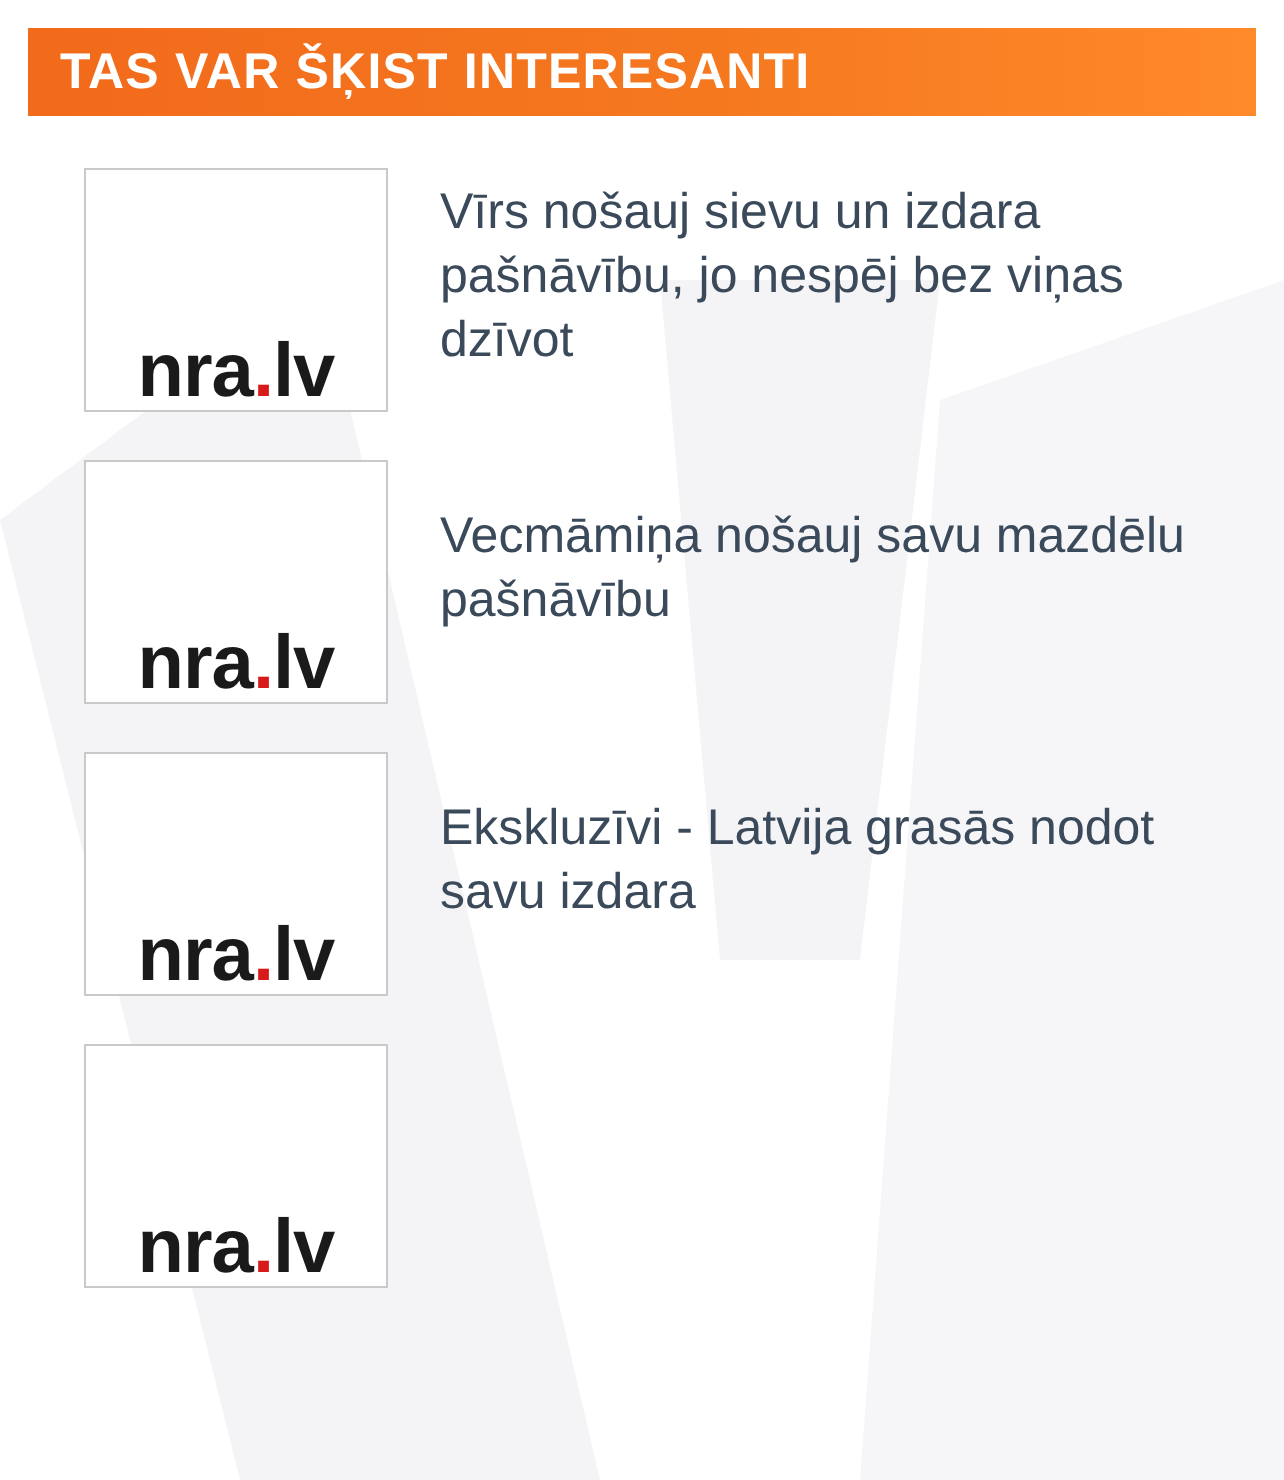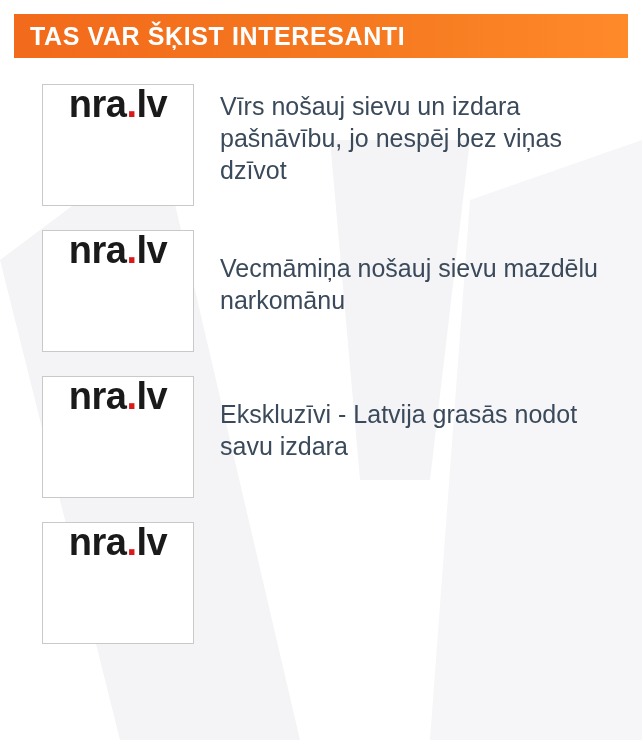--- a/index.html
+++ b/index.html
@@ -64,21 +64,21 @@
     margin-bottom: 24px;
     position: relative;
   }
   .thumb {
     width: 152px;
     height: 122px;
     border: 1px solid #c9c9c9;
     background: #ffffff;
     box-sizing: border-box;
     display: flex;
-    align-items: flex-start;
+    align-items: flex-end;
     justify-content: center;
     flex: 0 0 auto;
     margin-left: 28px;
   }
   .logo-text {
     font-size: 38px;
     font-weight: bold;
     color: #1a1a1a;
     letter-spacing: -0.5px;
     font-family: "Liberation Sans", sans-serif;
@@ -125,21 +125,21 @@
       <div class="thumb">
         <span class="logo-text"><span>nra</span><span class="logo-dot">.</span><span>lv</span></span>
       </div>
       <div class="item-title">Vīrs nošauj sievu un izdara pašnāvību, jo nespēj bez viņas dzīvot</div>
     </div>
 
     <div class="item i2">
       <div class="thumb">
         <span class="logo-text"><span>nra</span><span class="logo-dot">.</span><span>lv</span></span>
       </div>
-      <div class="item-title">Vecmāmiņa nošauj sievu mazdēlu narkomānu</div>
+      <div class="item-title">Vecmāmiņa nošauj savu mazdēlu pašnāvību</div>
     </div>
 
     <div class="item i3">
       <div class="thumb">
         <span class="logo-text"><span>nra</span><span class="logo-dot">.</span><span>lv</span></span>
       </div>
       <div class="item-title">Ekskluzīvi - Latvija grasās nodot savu izdara</div>
     </div>
 
     <div class="item i4">

